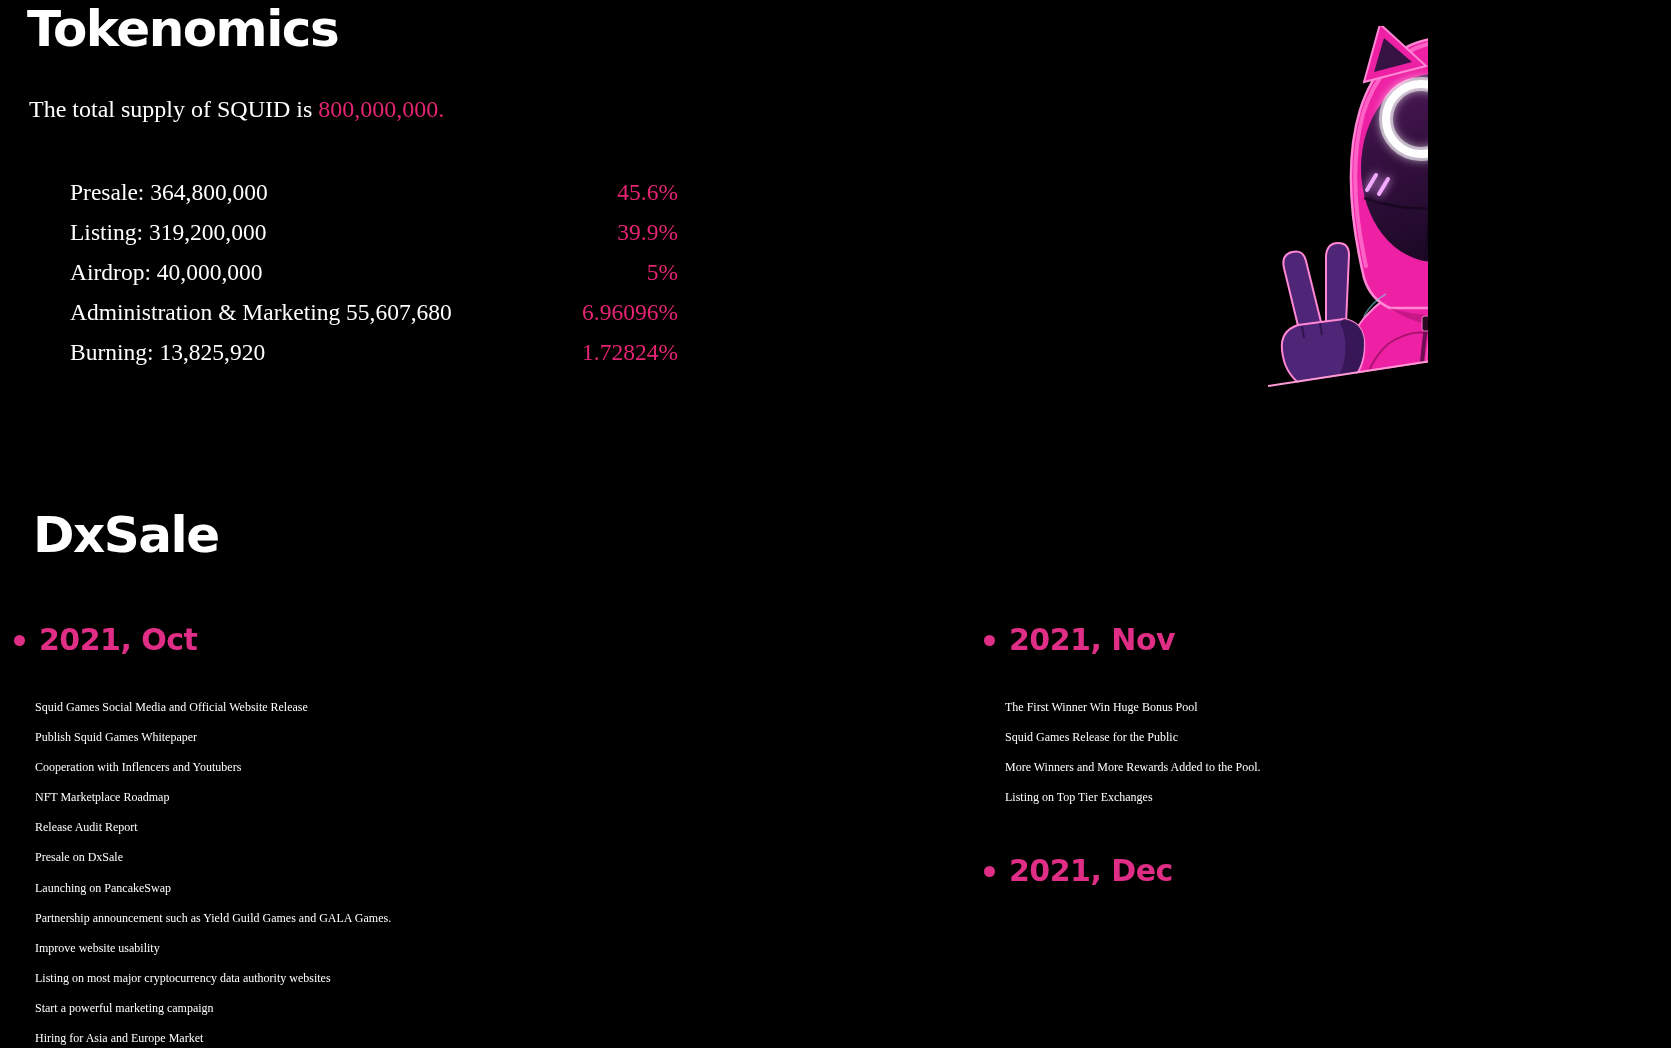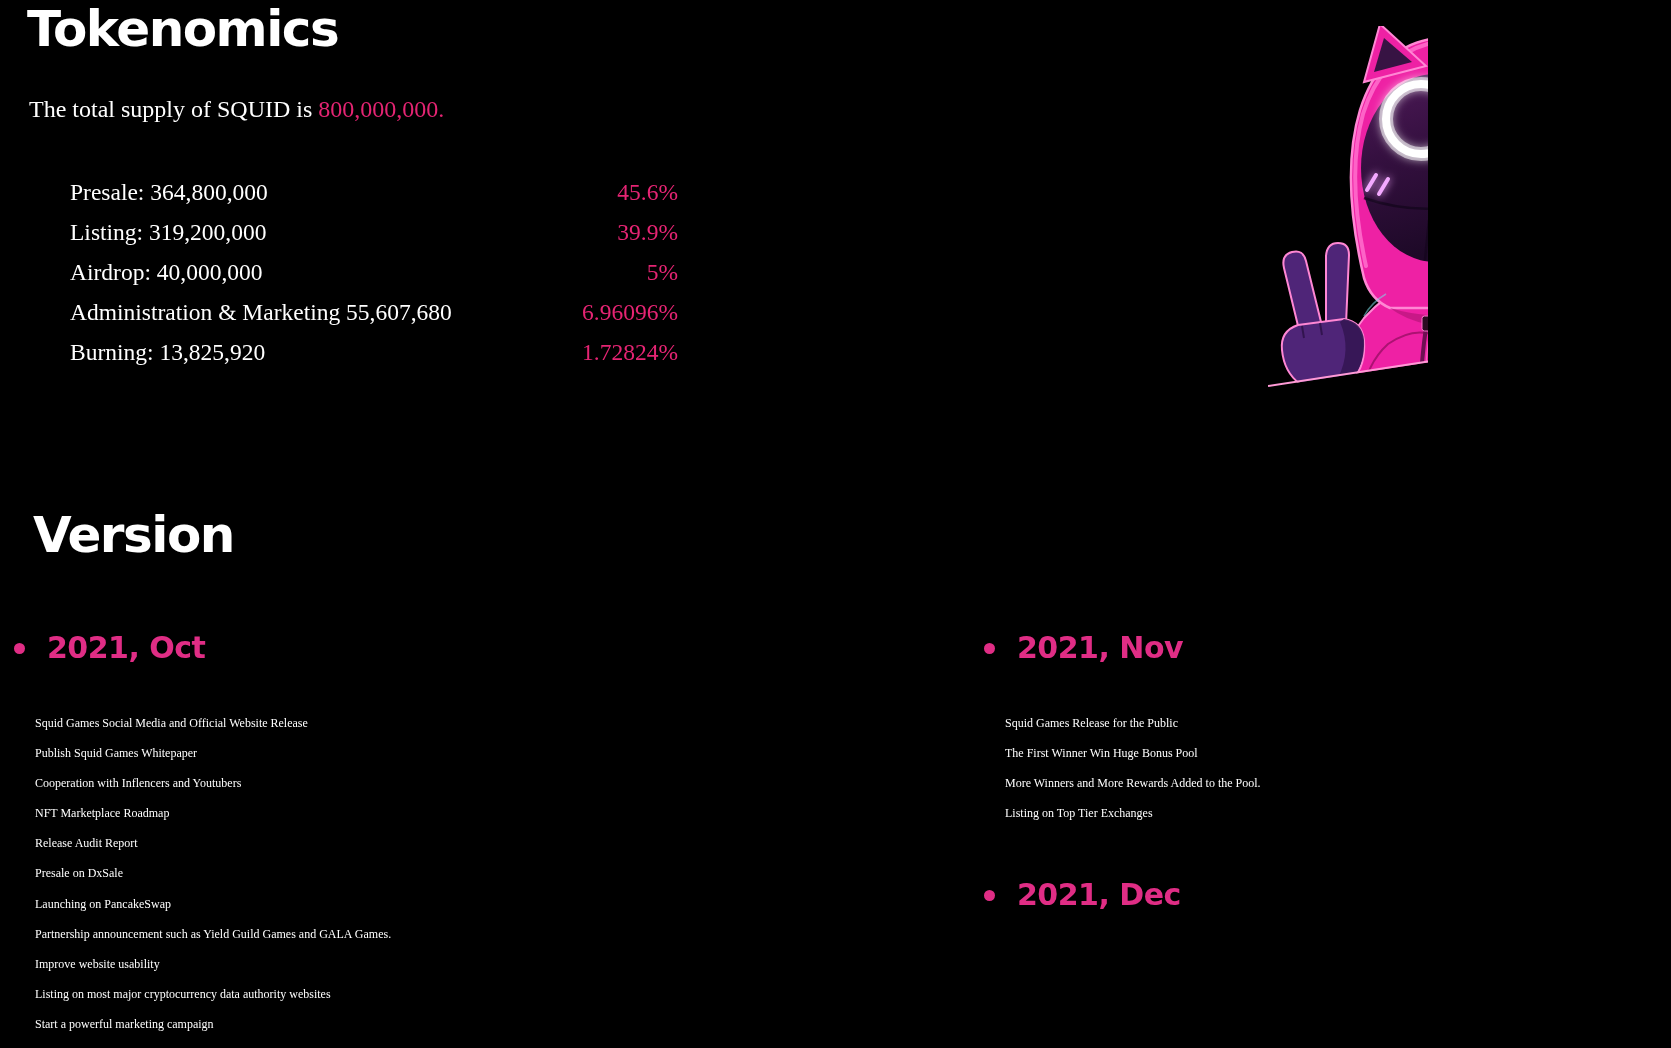--- a/index.html
+++ b/index.html
@@ -39,21 +39,21 @@
     height:40px;font-size:23.5px;color:var(--fg);
   }
   .dist-pct{color:var(--pink-accent);}
   .roadmap-col{position:absolute;top:618px;}
   .roadmap-col-left{left:14px;width:880px;}
   .roadmap-col-right{left:984px;width:670px;}
   .milestone + .milestone{margin-top:37px;}
   .milestone-head{display:flex;align-items:center;gap:10px;}
   .bullet{width:11px;height:11px;border-radius:50%;background:var(--pink-date);flex:none;}
   .milestone-date{
-    margin:12px;font-family:"DejaVu Sans","Liberation Sans",sans-serif;
+    margin:4px;font-family:"DejaVu Sans","Liberation Sans",sans-serif;
     font-weight:bold;font-size:30px;line-height:1.2;color:var(--pink-date);
     letter-spacing:-0.5px;
   }
   .milestone-items{list-style:none;margin:30px 0 0 0;padding:0 0 0 21px;}
   .milestone-items li{font-size:12px;line-height:30.1px;color:var(--fg);}
   .mascot{position:absolute;left:1268px;top:26px;width:345px;height:374px;}
   .mascot svg{display:block;width:100%;height:100%;}
 </style>
 </head>
 <body>
@@ -151,21 +151,21 @@
       <path d="M 40 356 Q 60 360 84 354" fill="none" stroke="#7ddfe8" stroke-width="2" opacity="0.75"></path>
       <path d="M 96 290 Q 104 276 118 268" fill="none" stroke="#7ddfe8" stroke-width="1.5" opacity="0.55"></path>
 
       <path d="M 0 374 L 0 361 L 340 309 L 345 309 L 345 374 Z" fill="#000000"></path>
       <path d="M 0 360 L 341 308" fill="none" stroke="var(--il-cutline)" stroke-width="2"></path>
       <rect x="313" y="318" width="20" height="9" rx="3" transform="rotate(-9 323 322)" fill="none" stroke="#d94fa6" stroke-width="1.5"></rect>
     </svg>
   </div>
 
   <section>
-    <h1 class="big-title" id="roadmap-title">Version</h1>
+    <h1 class="big-title" id="roadmap-title">DxSale</h1>
 
     <div class="roadmap-col roadmap-col-left">
       <section class="milestone">
         <div class="milestone-head">
           <span class="bullet"></span>
           <h3 class="milestone-date">2021, Oct</h3>
         </div>
         <ul class="milestone-items">
             <li>Squid Games Social Media and Official Website Release</li>
             <li>Publish Squid Games Whitepaper</li>
@@ -183,22 +183,22 @@
       </section>
     </div>
 
     <div class="roadmap-col roadmap-col-right">
       <section class="milestone">
         <div class="milestone-head">
           <span class="bullet"></span>
           <h3 class="milestone-date">2021, Nov</h3>
         </div>
         <ul class="milestone-items">
+            <li>The First Winner Win Huge Bonus Pool</li>
             <li>Squid Games Release for the Public</li>
-            <li>The First Winner Win Huge Bonus Pool</li>
             <li>More Winners and More Rewards Added to the Pool.</li>
             <li>Listing on Top Tier Exchanges</li>
           </ul>
       </section>
       <section class="milestone">
         <div class="milestone-head">
           <span class="bullet"></span>
           <h3 class="milestone-date">2021, Dec</h3>
         </div>
       </section>

